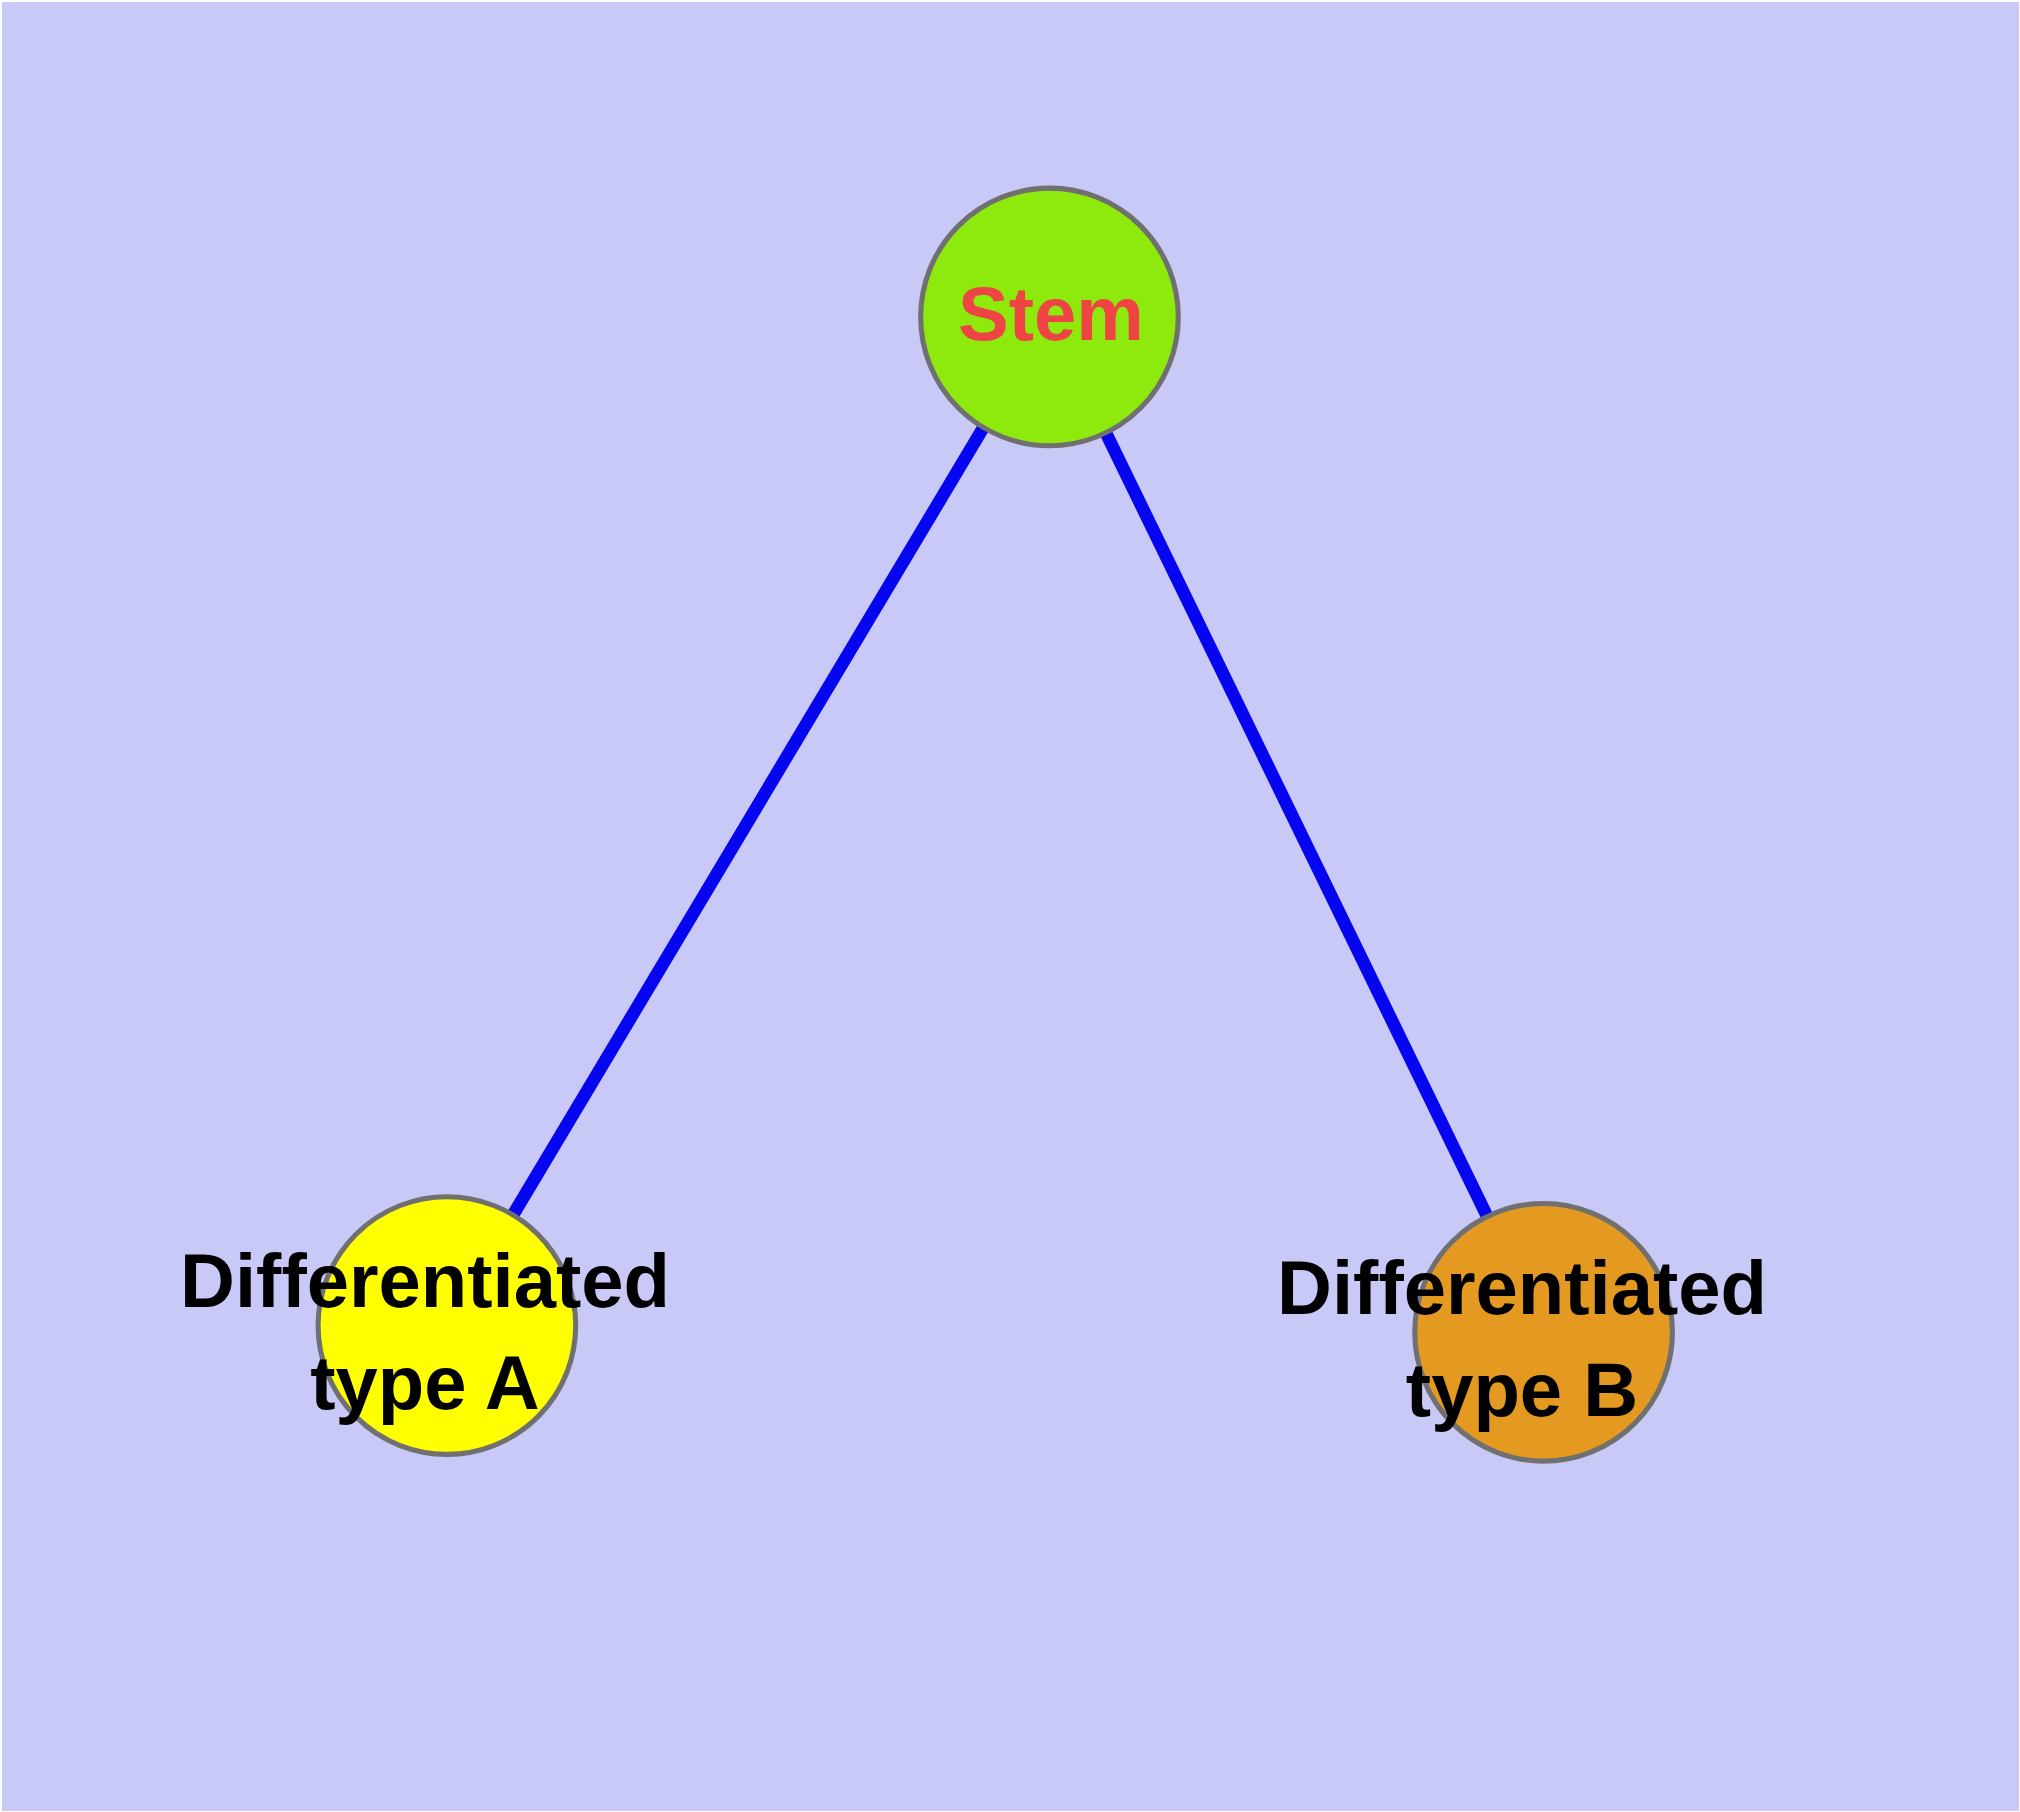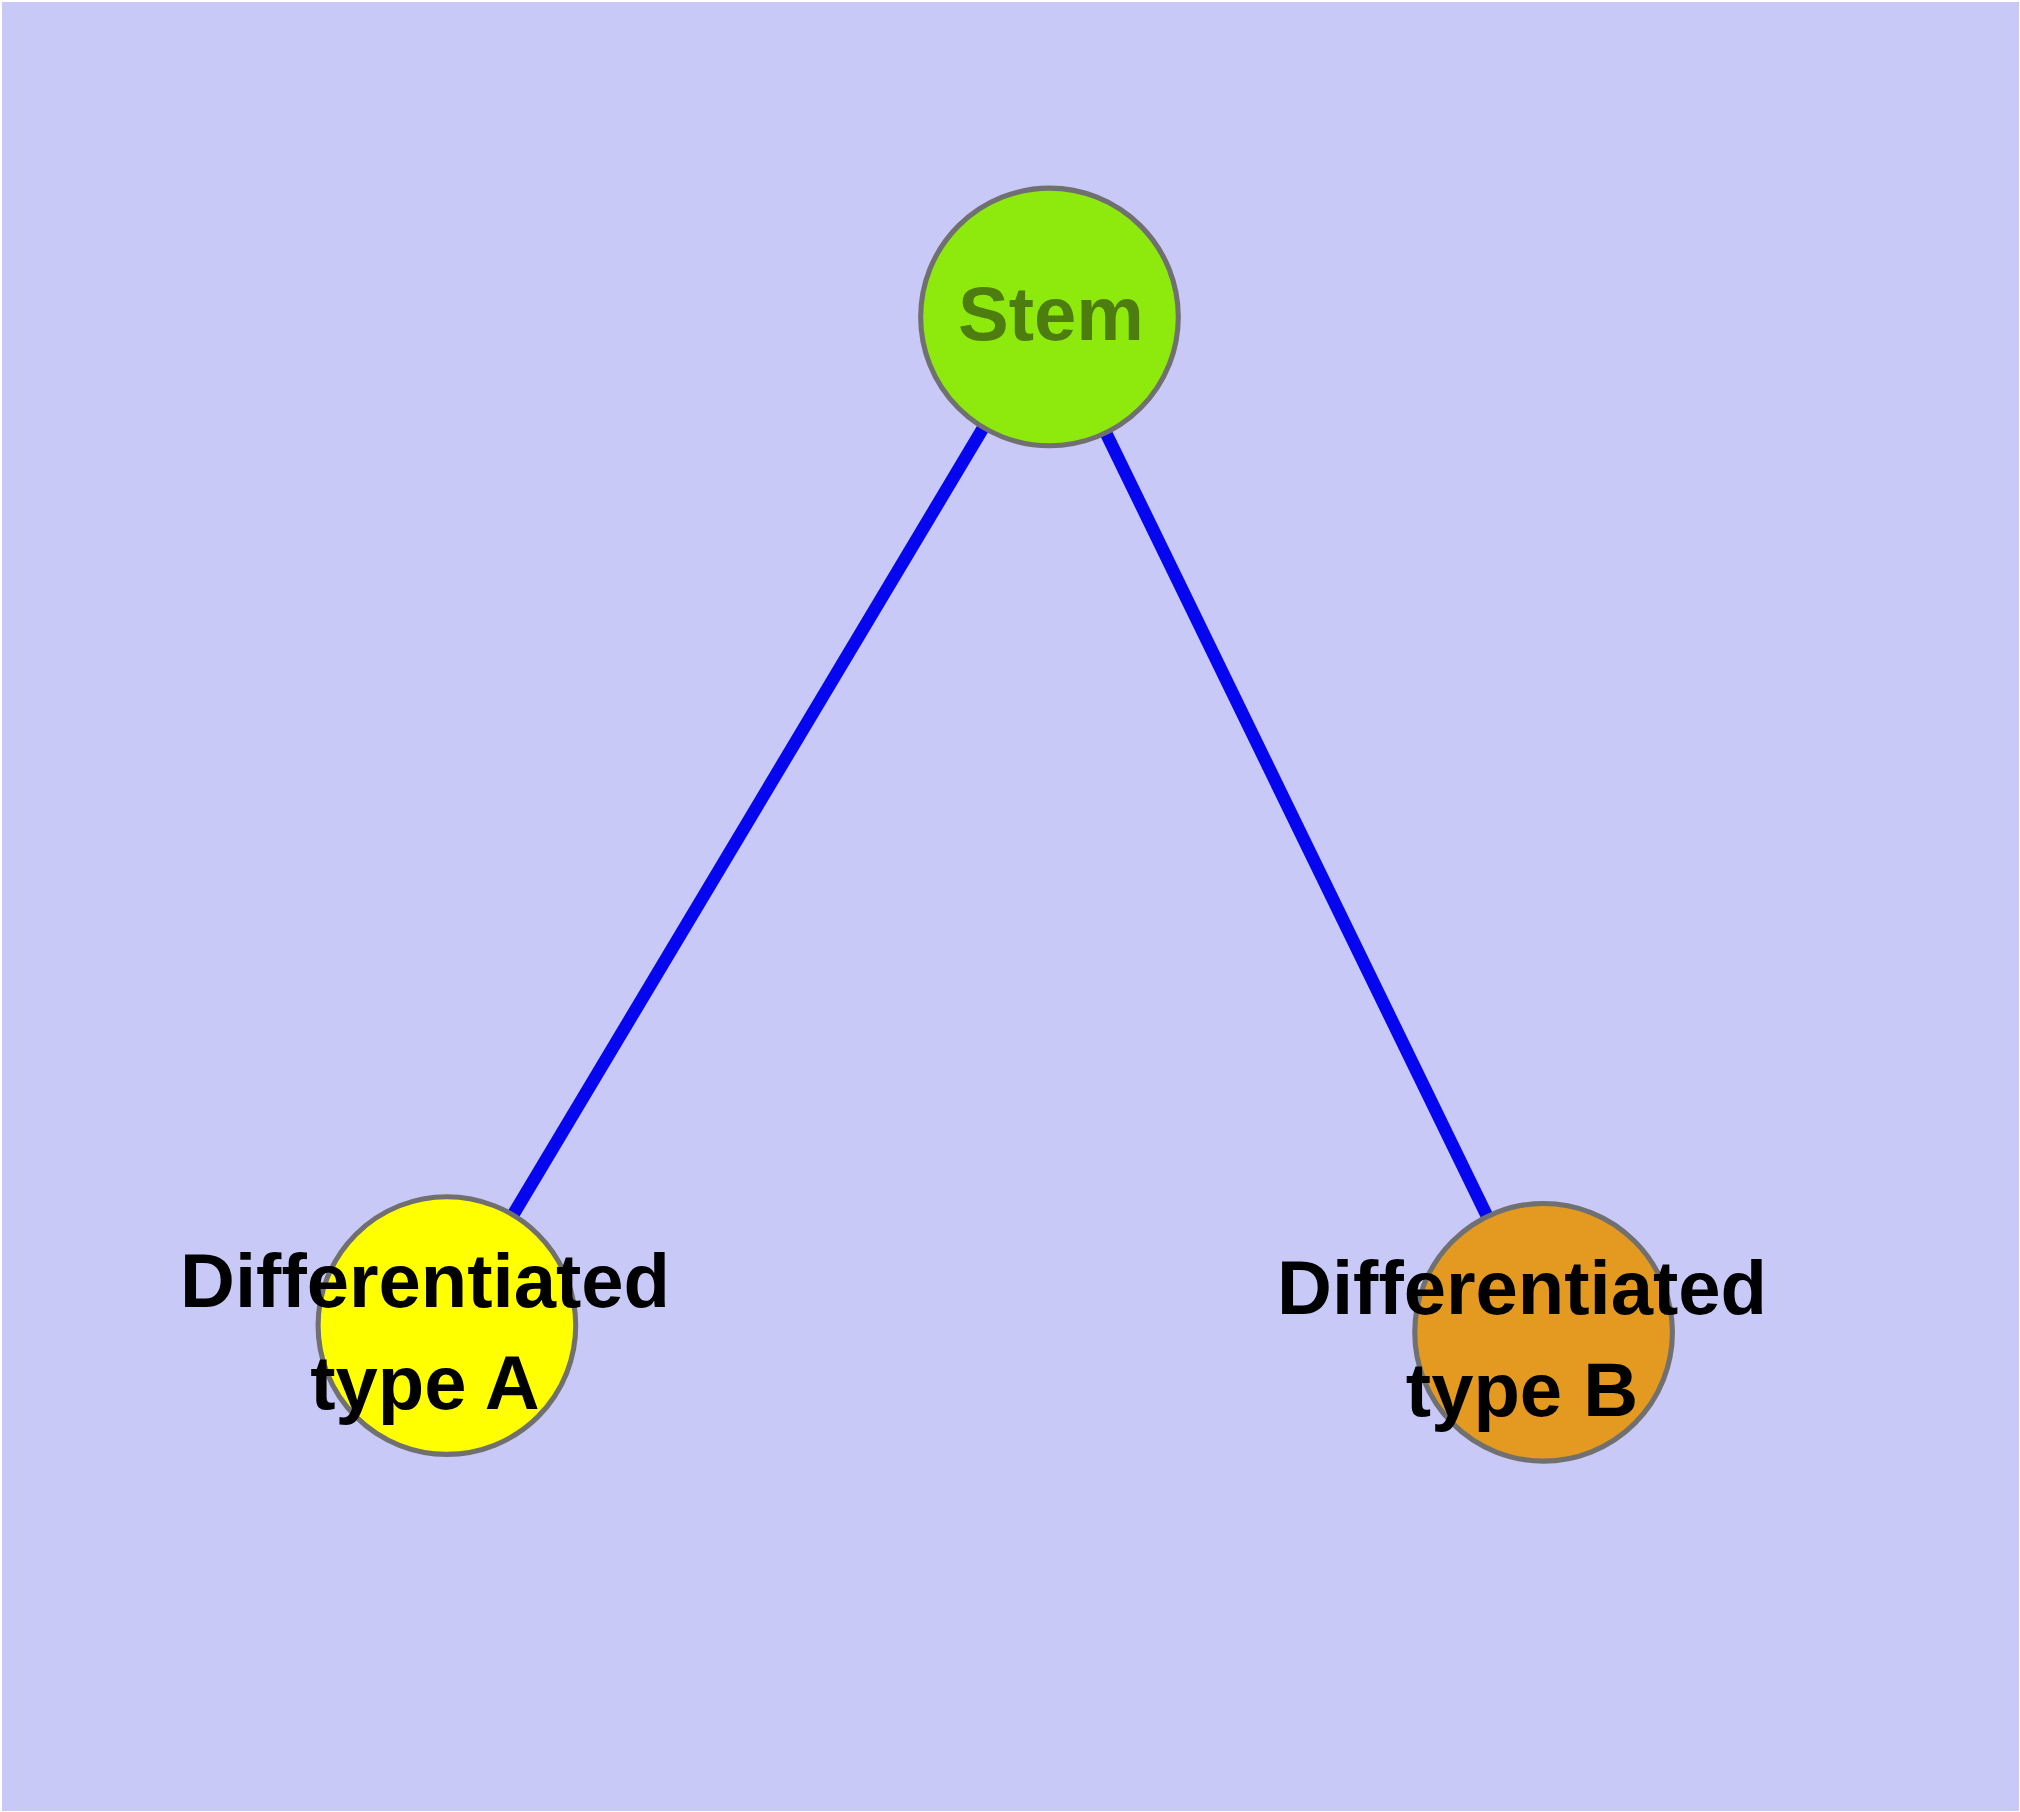--- a/index.html
+++ b/index.html
@@ -48,21 +48,21 @@
   <div class="canvas-bg" style="background: rgb(201, 201, 248);"></div>
 
   <svg class="graph-svg" viewBox="0 0 2384 2138">
     <line x1="1238" y1="374" x2="527" y2="1564" stroke="#0505F0" stroke-width="15"></line>
     <line x1="1238" y1="374" x2="1821" y2="1572" stroke="#0505F0" stroke-width="15"></line>
     <circle cx="1238" cy="374" r="152" fill="#8EE90C" stroke="#707070" stroke-width="6"></circle>
     <circle cx="527" cy="1564" r="152" fill="#FFFF00" stroke="#707070" stroke-width="6"></circle>
     <circle cx="1821" cy="1572" r="152" fill="#E49A21" stroke="#707070" stroke-width="6"></circle>
   </svg>
 
-  <div class="node-label" style="left: 1051px; top: 314px; color: #4d7c0f;">Stem</div>
+  <div class="node-label" style="left: 1051px; top: 314px; color: #ef4444;">Stem</div>
 
   <div class="node-label" style="left: 425px; top: 1332px; color: rgb(0, 0, 0);">Differentiated
 type A</div>
 
   <div class="node-label" style="left: 1522px; top: 1339px; color: rgb(0, 0, 0);">Differentiated
 type B</div>
 
 </div>
 
 

